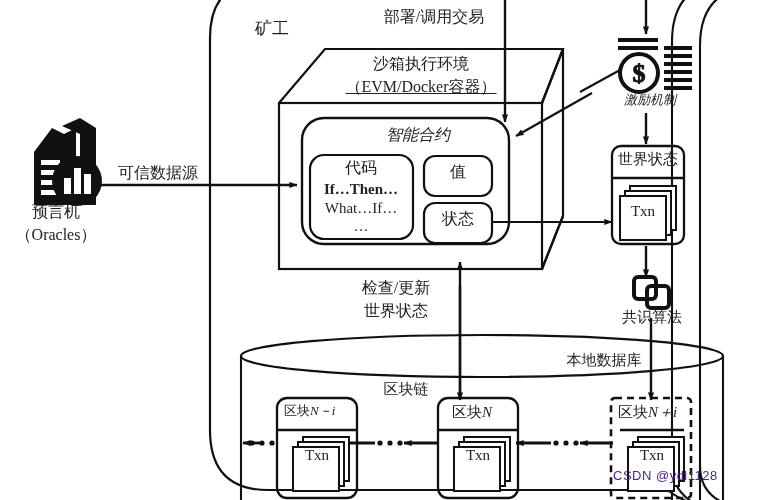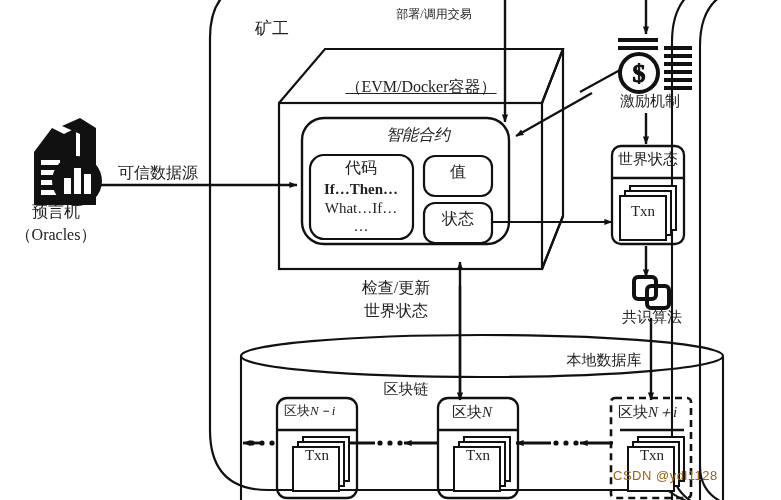--- a/index.html
+++ b/index.html
@@ -7,21 +7,21 @@
        font-family:"Liberation Serif","DejaVu Serif",serif;color:#1a1a1a;}
   #stage{position:relative;width:781px;height:500px;background:#fff;}
 
   svg#canvas{position:absolute;left:0;top:0;width:781px;height:500px;}
 
   .lbl{position:absolute;white-space:nowrap;line-height:1.12;
        font-family:"Liberation Serif","DejaVu Serif",serif;color:#222;}
   .lbl.c{text-align:center;transform:translateX(-50%);}
 
   .watermark{position:absolute;left:613px;top:468px;font-size:13px;
-             color:#a16207;letter-spacing:.5px;
+             color:#4c1d95;letter-spacing:.5px;
              font-family:"Liberation Sans",sans-serif;}
 </style>
 </head>
 <body>
 
 <div id="stage">
 
   <svg id="canvas" viewBox="0 0 781 500">
     <defs>
       <marker id="ah" markerWidth="9" markerHeight="9" refX="7.6" refY="3.1" orient="auto" markerUnits="userSpaceOnUse">
@@ -229,40 +229,41 @@
         <circle cx="390" cy="443" r="2.6"></circle>
         <circle cx="400" cy="443" r="2.6"></circle>
       <circle cx="252" cy="443" r="2.6"></circle>
         <circle cx="262" cy="443" r="2.6"></circle>
         <circle cx="272" cy="443" r="2.6"></circle>
     </g>
   </svg>
 
   <div class="lbl c" style="left:272px;top:19px;font-size:17px;">矿工</div>
 
-  <div class="lbl c" style="left:434px;top:8px;font-size:12px;">部署/调用交易</div>
-
+  <div class="lbl c" style="left:434px;top:8px;font-size:16px;">部署/调用交易</div>
+
+  <div class="lbl c" style="left:421px;top:55px;font-size:16px;">沙箱执行环境</div>
   <div class="lbl c" style="left:421px;top:78px;font-size:16px;text-decoration:underline;">（EVM/Docker容器）</div>
 
   <div class="lbl c" style="left:418px;top:126px;font-size:16px;font-style:italic;">智能合约</div>
 
   <div class="lbl c" style="left:361px;top:159px;font-size:16px;">代码</div>
   <div class="lbl c" style="left:361px;top:181px;font-size:15px;font-weight:bold;">If…Then…</div>
   <div class="lbl c" style="left:361px;top:200px;font-size:15px;">What…If…</div>
   <div class="lbl c" style="left:361px;top:218px;font-size:15px;">…</div>
 
   <div class="lbl c" style="left:458px;top:163px;font-size:16px;">值</div>
   <div class="lbl c" style="left:458px;top:210px;font-size:16px;">状态</div>
 
   <div class="lbl c" style="left:56px;top:203px;font-size:16px;">预言机</div>
   <div class="lbl c" style="left:56px;top:226px;font-size:16px;">（Oracles）</div>
 
   <div class="lbl c" style="left:158px;top:164px;font-size:16px;">可信数据源</div>
 
-  <div class="lbl c" style="left:650px;top:93px;font-size:15px;">激励机制</div>
+  <div class="lbl c" style="left:650px;top:93px;font-size:13px;font-style:italic;">激励机制</div>
 
   <div class="lbl c" style="left:648px;top:151px;font-size:15px;">世界状态</div>
   <div class="lbl c" style="left:643px;top:203px;font-size:15px;">Txn</div>
 
   <div class="lbl c" style="left:652px;top:309px;font-size:15px;">共识算法</div>
 
   <div class="lbl c" style="left:396px;top:279px;font-size:16px;">检查/更新</div>
   <div class="lbl c" style="left:396px;top:302px;font-size:16px;">世界状态</div>
 
   <div class="lbl c" style="left:575px;top:352px;font-size:15px;margin-left:29px;">本地数据库</div>

